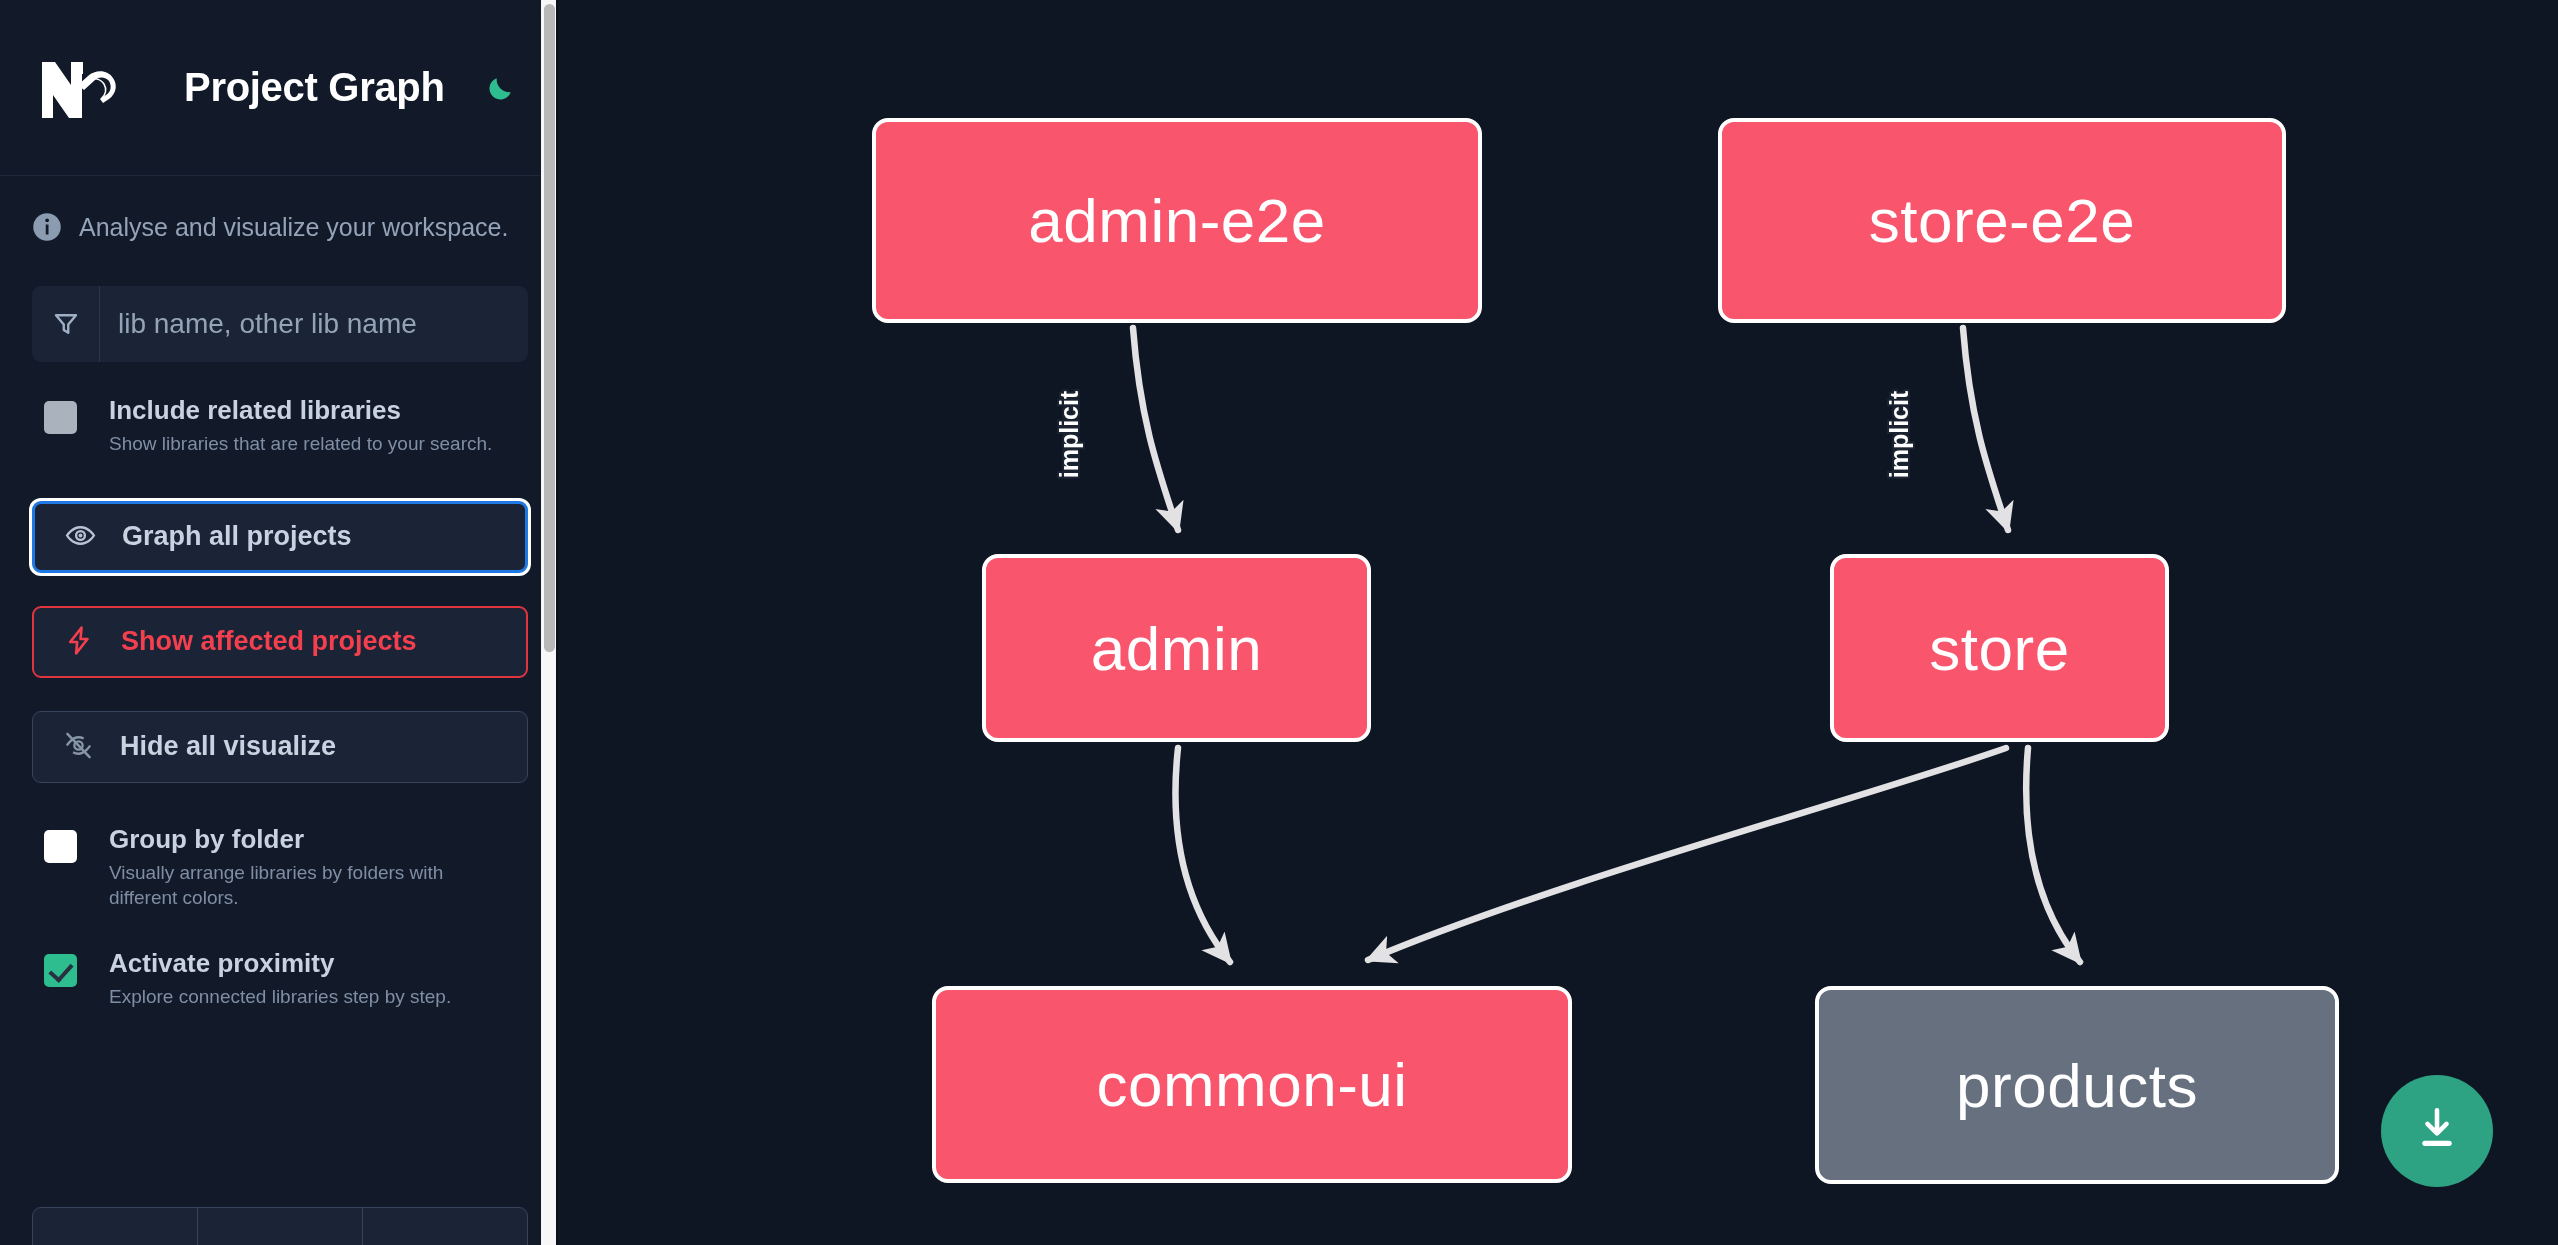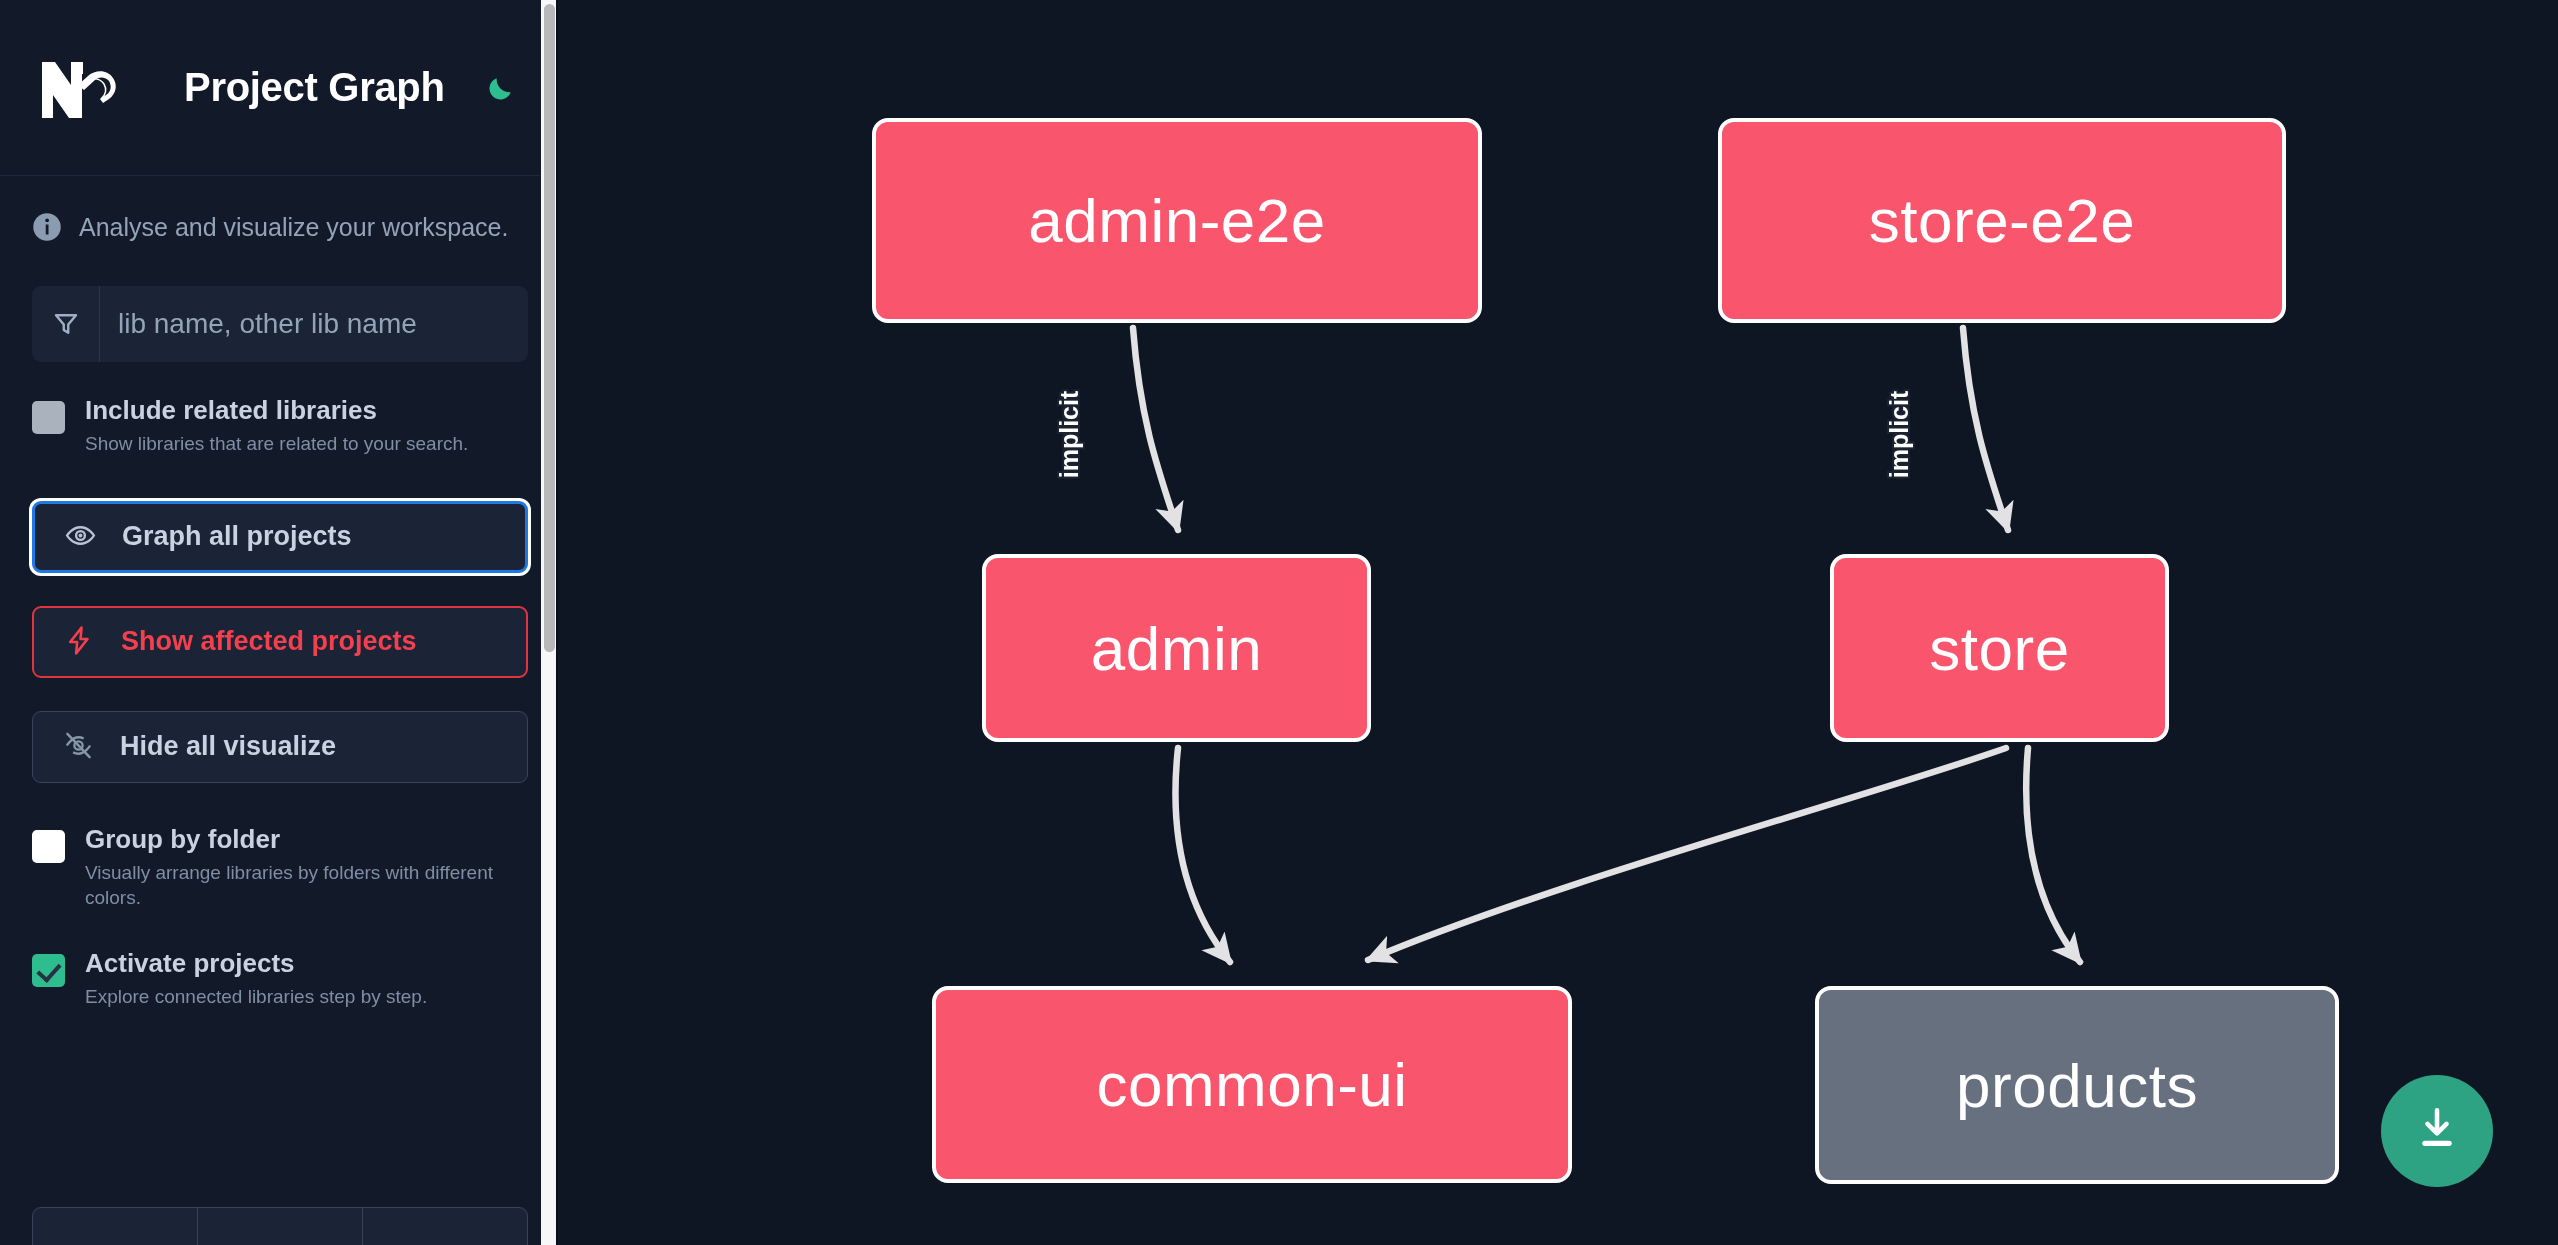--- a/index.html
+++ b/index.html
@@ -60,21 +60,21 @@
     width: 68px; display: flex; align-items: center; justify-content: center;
     border-right: 1px solid #2b364c; flex: 0 0 68px;
   }
   .sb-search input {
     flex: 1; border: none; outline: none; background: transparent;
     color: #cbd5e1; font-size: 28px; padding: 0 18px;
     font-family: "Liberation Sans", sans-serif;
   }
   .sb-search input::placeholder { color: #93a3b8; }
 
-  .opt-row { display: flex; padding: 34px 30px 0 32px; gap: 20px; }
+  .opt-row { display: flex; padding: 34px 30px 0 44px; gap: 32px; }
   .opt-box { flex: 0 0 33px; padding-top: 5px; }
   .cbx {
     width: 33px; height: 33px; border-radius: 5px;
     display: block; cursor: pointer;
   }
   .cbx.grey { background: #aab2bd; }
   .cbx.white { background: #ffffff; }
   .cbx.green { background: #2ebd8e; position: relative; }
   .cbx.green::after {
     content: ""; position: absolute;
@@ -271,21 +271,21 @@
           <div class="opt-label">Group by folder</div>
           <div class="opt-desc">Visually arrange libraries by folders with different colors.</div>
         </div>
       </div>
 
       <div class="opt-row" style="padding-top:38px">
         <div class="opt-box">
           <span class="cbx green"></span>
         </div>
         <div class="opt-text">
-          <div class="opt-label">Activate projects</div>
+          <div class="opt-label">Activate proximity</div>
           <div class="opt-desc">Explore connected libraries step by step.</div>
         </div>
       </div>
 
     </div>
 
     <div class="bottom-seg">
       <div></div>
       <div></div>
       <div></div>

